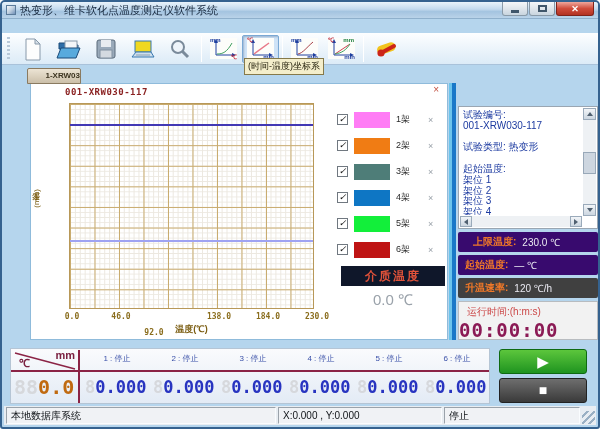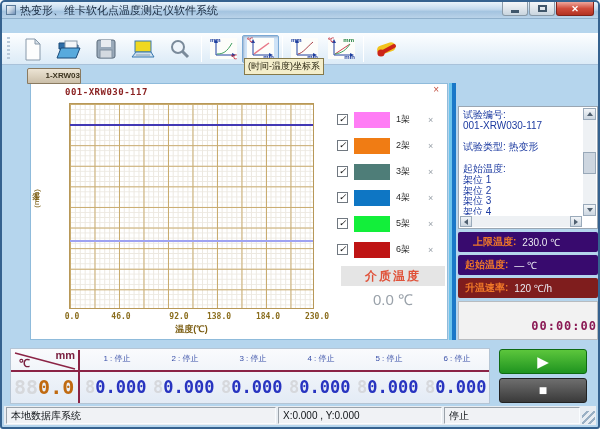--- a/index.html
+++ b/index.html
@@ -70,34 +70,34 @@
     background-image:
       linear-gradient(to right,#c9ab6e 1px,transparent 1px),
       linear-gradient(to bottom,#c9ab6e 1px,transparent 1px),
       linear-gradient(to right,#ece8e0 1px,transparent 1px),
       linear-gradient(to bottom,#ece8e0 1px,transparent 1px);
     background-size:24.5px 100%, 100% 20.6px, 4.9px 100%, 100% 5.15px; }
   .hline { position:absolute; left:0; width:100%; height:2px; }
   .xticks { position:absolute; left:38px; top:228px; width:245px; height:10px; }
   .xticks span { position:absolute; width:30px; text-align:center;
     font-size:8px; font-weight:bold; color:#8a6d1d; font-family:"DejaVu Sans Mono", monospace; }
-  .xt0{left:-12px;} .xt1{left:37px;} .xt2{left:95px;} .xt3{left:135px;} .xt4{left:184px;} .xt5{left:233px;}
+  .xt0{left:-12px;} .xt1{left:37px;} .xt2{left:70px;margin-top:16px;} .xt3{left:135px;} .xt4{left:184px;} .xt5{left:233px;}
   .xlabel { position:absolute; left:38px; top:239px; width:245px; text-align:center;
     font-size:9px; font-weight:bold; color:#7a5c10; }
 
   
   .legend-row { position:absolute; left:306px; height:17px; display:flex; align-items:center; }
   .lg0{top:27px;} .lg1{top:53px;} .lg2{top:79px;} .lg3{top:105px;} .lg4{top:131px;} .lg5{top:157px;}
   .cb { width:11px; height:11px; background:#fff; border:1px solid #707880; font-size:9px; line-height:9px;
     text-align:center; color:#111; margin-right:6px; }
   .swatch { width:36px; height:16px; margin-right:6px; }
   .legend-label { font-size:9px; color:#2a2a2a; width:22px; }
   .legend-x { font-size:9px; color:#98a0a8; margin-left:10px; }
 
-  .medium-box { position:absolute; left:310px; top:182px; width:104px; height:20px; background:#e5e5e5;
+  .medium-box { position:absolute; left:310px; top:182px; width:104px; height:20px; background:#0f172a;
     font-size:12px; font-weight:bold; color:#e0523a; text-align:center; line-height:20px; letter-spacing:2px; }
   .medium-value { position:absolute; left:310px; top:205px; width:104px; text-align:center;
     font-size:15px; color:#9aa2aa; }
 
   
   .splitter { position:absolute; left:447px; top:81px; width:7px; height:257px;
     background:linear-gradient(90deg,#6cc4ec 0 3px,#1a78c8 3px 7px); }
 
   
   .info-header { position:absolute; left:456px; top:79px; width:140px; height:23px;
@@ -124,22 +124,22 @@
   .tri-right { width:0; height:0; border-top:3px solid transparent; border-bottom:3px solid transparent; border-left:4px solid #506070; }
 
   .prow { position:absolute; left:456px; width:140px; height:20px; border-radius:2px;
     display:flex; align-items:center; padding-left:7px; }
   .pr0{top:230px;padding-left:15px;} .pr1{top:253px;} .pr2{top:276px;}
   .prow .plabel { font-size:10px; font-weight:bold; color:#f07828; }
   .prow .pvalue { font-size:10px; color:#eaeaf2; margin-left:6px; }
   .runtime { position:absolute; left:456px; top:299px; width:140px; height:39px;
     background:#f2f2f2; border:1px solid #b8bcc0; }
   .runtime-label { position:absolute; left:8px; top:3px; font-size:10px; color:#cc4848; }
-  .runtime-value { position:absolute; left:0; top:17px; width:100%; text-align:right;
-    font-family:"DejaVu Sans Mono", monospace; font-size:12px; font-weight:bold; color:#8b1a55; letter-spacing:1px; }
+  .runtime-value { position:absolute; left:0; top:17px; width:100%; text-align:left;
+    font-family:"DejaVu Sans Mono", monospace; font-size:19px; font-weight:bold; color:#8b1a55; letter-spacing:1px; }
 
   
   .led-panel { position:absolute; left:8px; top:346px; width:480px; height:56px;
     background:linear-gradient(180deg,#fafbfd,#e3ebf5); border:1px solid #b5c5d5; }
   .units-box { position:absolute; left:2px; top:1px; width:64px; height:20px; }
   .unit-temp { position:absolute; left:6px; bottom:0px; font-size:11px; font-weight:bold; color:#7a2040; }
   .unit-disp { position:absolute; right:2px; top:-1px; font-size:11px; font-weight:bold; color:#7a2040; }
   .led-hline { position:absolute; left:0; right:0; top:21px; height:2px; }
   .led-vline { position:absolute; left:67px; top:1px; width:2px; height:53px; }
   .led { font-family:"DejaVu Sans Mono", monospace; font-weight:bold; white-space:nowrap; }
@@ -385,25 +385,26 @@
   </div>
 
   <div class="prow pr0" style="background-color: rgb(56, 10, 110);">
     <span class="plabel">上限温度:</span>
     <span class="pvalue">230.0 ℃</span>
   </div>
   <div class="prow pr1" style="background-color: rgb(56, 10, 110);">
     <span class="plabel">起始温度:</span>
     <span class="pvalue">— ℃</span>
   </div>
-  <div class="prow pr2" style="background-color: #7f1d1d;">
+  <div class="prow pr2" style="background-color: #404040;">
     <span class="plabel">升温速率:</span>
     <span class="pvalue">120 ℃/h</span>
   </div>
   <div class="runtime">
+    <div class="runtime-label">运行时间:(h:m:s)</div>
     <div class="runtime-value">00:00:00</div>
   </div>
 
   <div class="led-panel">
     <div class="units-box">
       <svg width="64" height="20" viewBox="0 0 64 20">
         <line x1="2" y1="3" x2="62" y2="19" stroke="#8b2345" stroke-width="1.5"></line>
       </svg>
       <span class="unit-temp">℃</span>
       <span class="unit-disp">mm</span>

